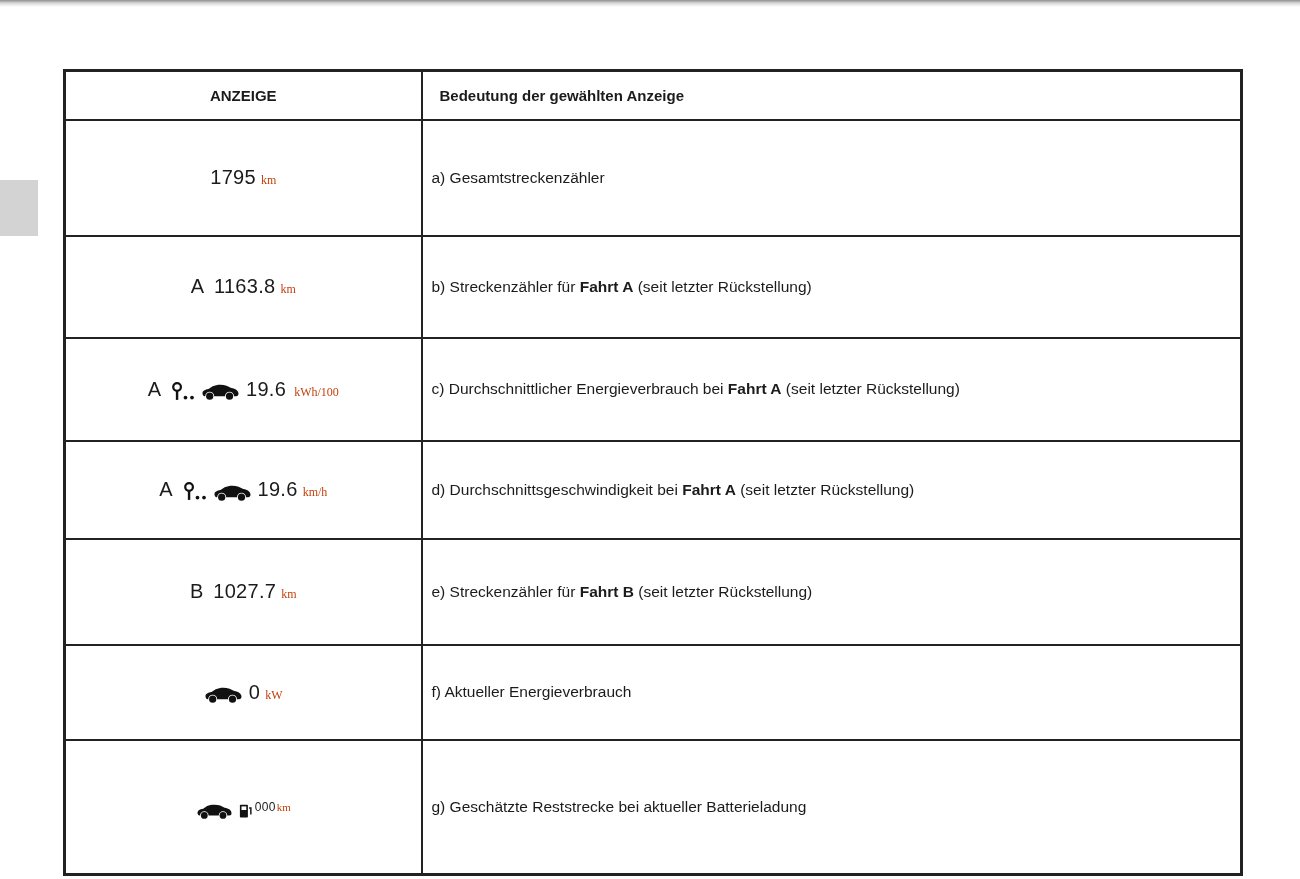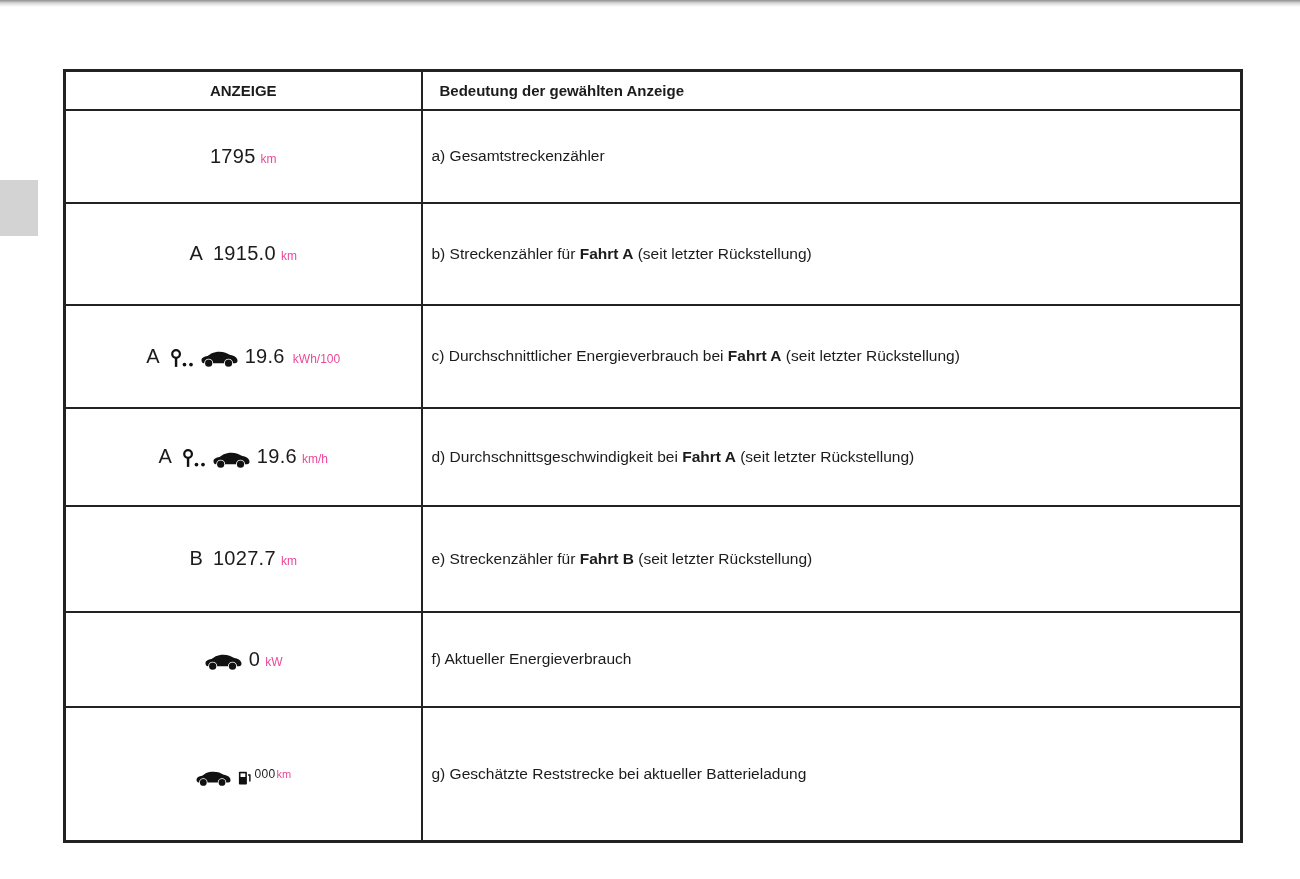--- a/index.html
+++ b/index.html
@@ -30,36 +30,36 @@
     width:1180px;
     table-layout:fixed;
   }
   table.param, table.param td, table.param th{
     border:2px solid #222;
   }
   table.param{ border-width:3px; }
   col.c-display{ width:357px; }
   th,td{ vertical-align:middle; }
   th.h-display{
-    height:39px; font-size:15px; font-weight:bold; text-align:center;
+    height:49px; font-size:15px; font-weight:bold; text-align:center;
   }
   th.h-meaning{
     font-size:15px; font-weight:bold; text-align:left; padding-left:17px;
   }
   td.cell-meaning{
     font-size:15.5px; text-align:left; padding-left:9px; padding-right:18px;
   }
   td.cell-display{ text-align:center; }
   .disp{
     display:inline-flex; align-items:baseline; justify-content:center;
     white-space:nowrap;
   }
   .disp-prefix{ font-size:20px; margin-right:10px; }
   .disp-value{ font-size:20px; letter-spacing:.3px; }
-  .disp-unit{ font-size:12px; margin-left:5px; color:#ec4899; }
+  .disp-unit{ font-size:12px; margin-left:5px; color:#c2410c;font-family:Liberation Serif, serif; }
   .unit-gap-lg{ margin-left:8px; }
   .unit-gap-none{ margin-left:1px; }
   .disp-sm .disp-value{ font-size:12px; }
   .disp-sm .disp-unit{ font-size:11px; }
   .icon{ display:inline-block; align-self:center; line-height:0; }
   .icon svg{ display:block; }
   .icon-pin{ margin:0 2px 0 0; transform:translateY(2px); }
   .icon-car{ margin:0 6px 0 0; transform:translateY(3px); }
   .icon-charger{ margin:0 3px 0 0; transform:translateY(2px); }
   b{ font-weight:bold; }
@@ -79,37 +79,37 @@
         <col class="c-display">
         <col>
       </colgroup>
 
     <tbody>
         <tr>
       <th class="h-display">ANZEIGE</th>
       <th class="h-meaning">Bedeutung der gewählten Anzeige</th>
     </tr>
 
-    <tr style="height:93px">
+    <tr style="height:116px">
       <td class="cell-display">
         <span class="disp">
           <span class="disp-value">1795</span>
           <span class="disp-unit">km</span>
         </span>
       </td>
       <td class="cell-meaning">
         <span>a) Gesamtstreckenzähler</span><b></b><span></span>
       </td>
     </tr>
 
     <tr style="height:102px">
       <td class="cell-display">
         <span class="disp">
           <span class="disp-prefix">A</span>
-          <span class="disp-value">1915.0</span>
+          <span class="disp-value">1163.8</span>
           <span class="disp-unit">km</span>
         </span>
       </td>
       <td class="cell-meaning">
         <span>b) Streckenzähler für </span><b>Fahrt A</b><span> (seit letzter Rückstellung)</span>
       </td>
     </tr>
 
     <tr style="height:103px">
       <td class="cell-display">

